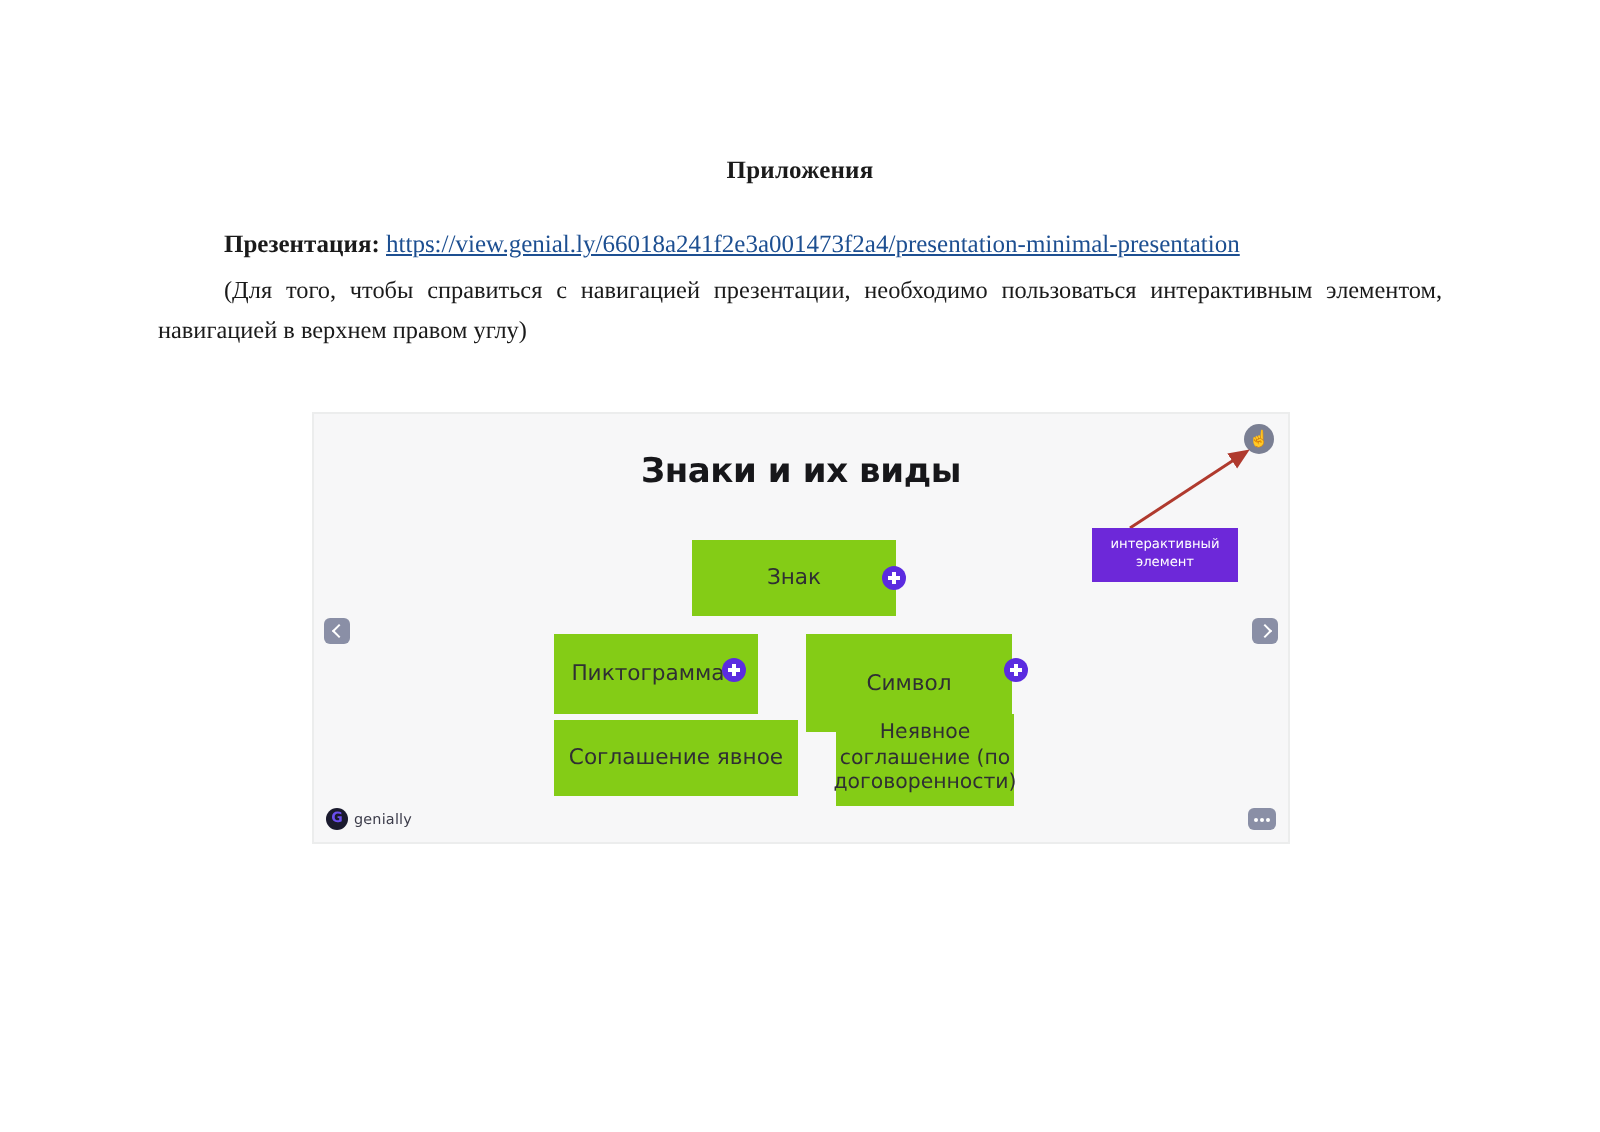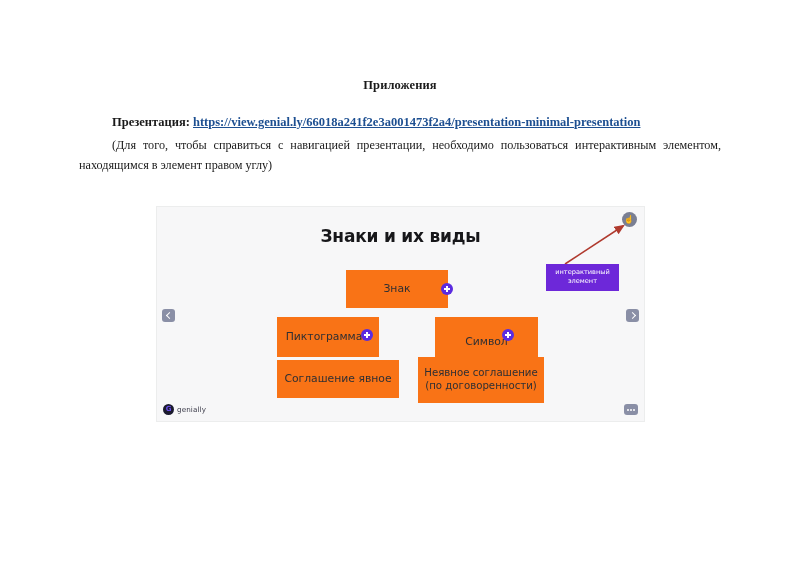--- a/index.html
+++ b/index.html
@@ -48,21 +48,20 @@
     padding-top: 22px;
     padding-left: 33px;
   }
   .presentation-line .lbl {
     font-weight: bold;
   }
   .presentation-line .url {
     color: #1d4f91;
     text-decoration: underline;
     word-break: break-all;
-    font-weight: bold;
   }
 
   .body-paragraph {
     font-size: 12.2px;
     margin: 0;
     padding-top: 6px;
     text-indent: 33px;
     text-align: justify;
     line-height: 1.62;
   }
@@ -89,21 +88,21 @@
     font-family: "DejaVu Sans", "Liberation Sans", sans-serif;
     font-size: 17px;
     font-weight: bold;
     color: #17171a;
     letter-spacing: -.2px;
   }
 
   
   .node {
     position: absolute;
-    background: #f97316;
+    background: #84cc16;
     font-family: "DejaVu Sans", "Liberation Sans", sans-serif;
     font-size: 10.8px;
     color: #2f2f33;
     display: flex;
     align-items: center;
     justify-content: center;
     text-align: center;
     line-height: 1.25;
     box-sizing: border-box;
   }
@@ -256,46 +255,46 @@
 <div class="page">
 
   <h1 class="doc-heading">Приложения</h1>
 
 
   <p class="presentation-line">
     <span class="lbl">Презентация:</span>
     <a class="url" href="#">https://view.genial.ly/66018a241f2e3a001473f2a4/presentation-minimal-presentation</a>
   </p>
 
-  <p class="body-paragraph">(Для того, чтобы справиться с навигацией презентации, необходимо пользоваться интерактивным элементом, находящимся в элемент правом углу)</p>
+  <p class="body-paragraph">(Для того, чтобы справиться с навигацией презентации, необходимо пользоваться интерактивным элементом, навигацией в верхнем правом углу)</p>
 
   <div class="screenshot">
 
     <div class="slide-title">Знаки и их виды</div>
 
     <div class="node" style="left:189px; top:63px; width:102px; height:38px;">
       <span>Знак</span>
     </div>
     <div class="plus-badge" style="left:284px; top:76px;"></div>
 
     <div class="node" style="left:120px; top:110px; width:102px; height:40px;">
       <span style="margin-right:8px;">Пиктограмма</span>
     </div>
     <div class="plus-badge" style="left:204px; top:122px;"></div>
 
-    <div class="node" style="left:278px; top:110px; width:103px; height:49px;">
+    <div class="node" style="left:246px; top:110px; width:103px; height:49px;">
       <span>Символ</span>
     </div>
     <div class="plus-badge" style="left:345px; top:122px;"></div>
 
     <div class="node" style="left:120px; top:153px; width:122px; height:38px;">
       <span>Соглашение явное</span>
     </div>
 
-    <div class="node" style="left:261px; top:150px; width:126px; height:46px; font-size:10.2px;">
+    <div class="node" style="left:261px; top:150px; width:89px; height:46px; font-size:10.2px;">
       <span>Неявное соглашение (по договоренности)</span>
     </div>
 
     <div class="nav-btn nav-prev" style="left:5px; top:102px;">
       <i class="chev"></i>
     </div>
     <div class="nav-btn nav-next" style="right:5px; top:102px;">
       <i class="chev"></i>
     </div>
 

